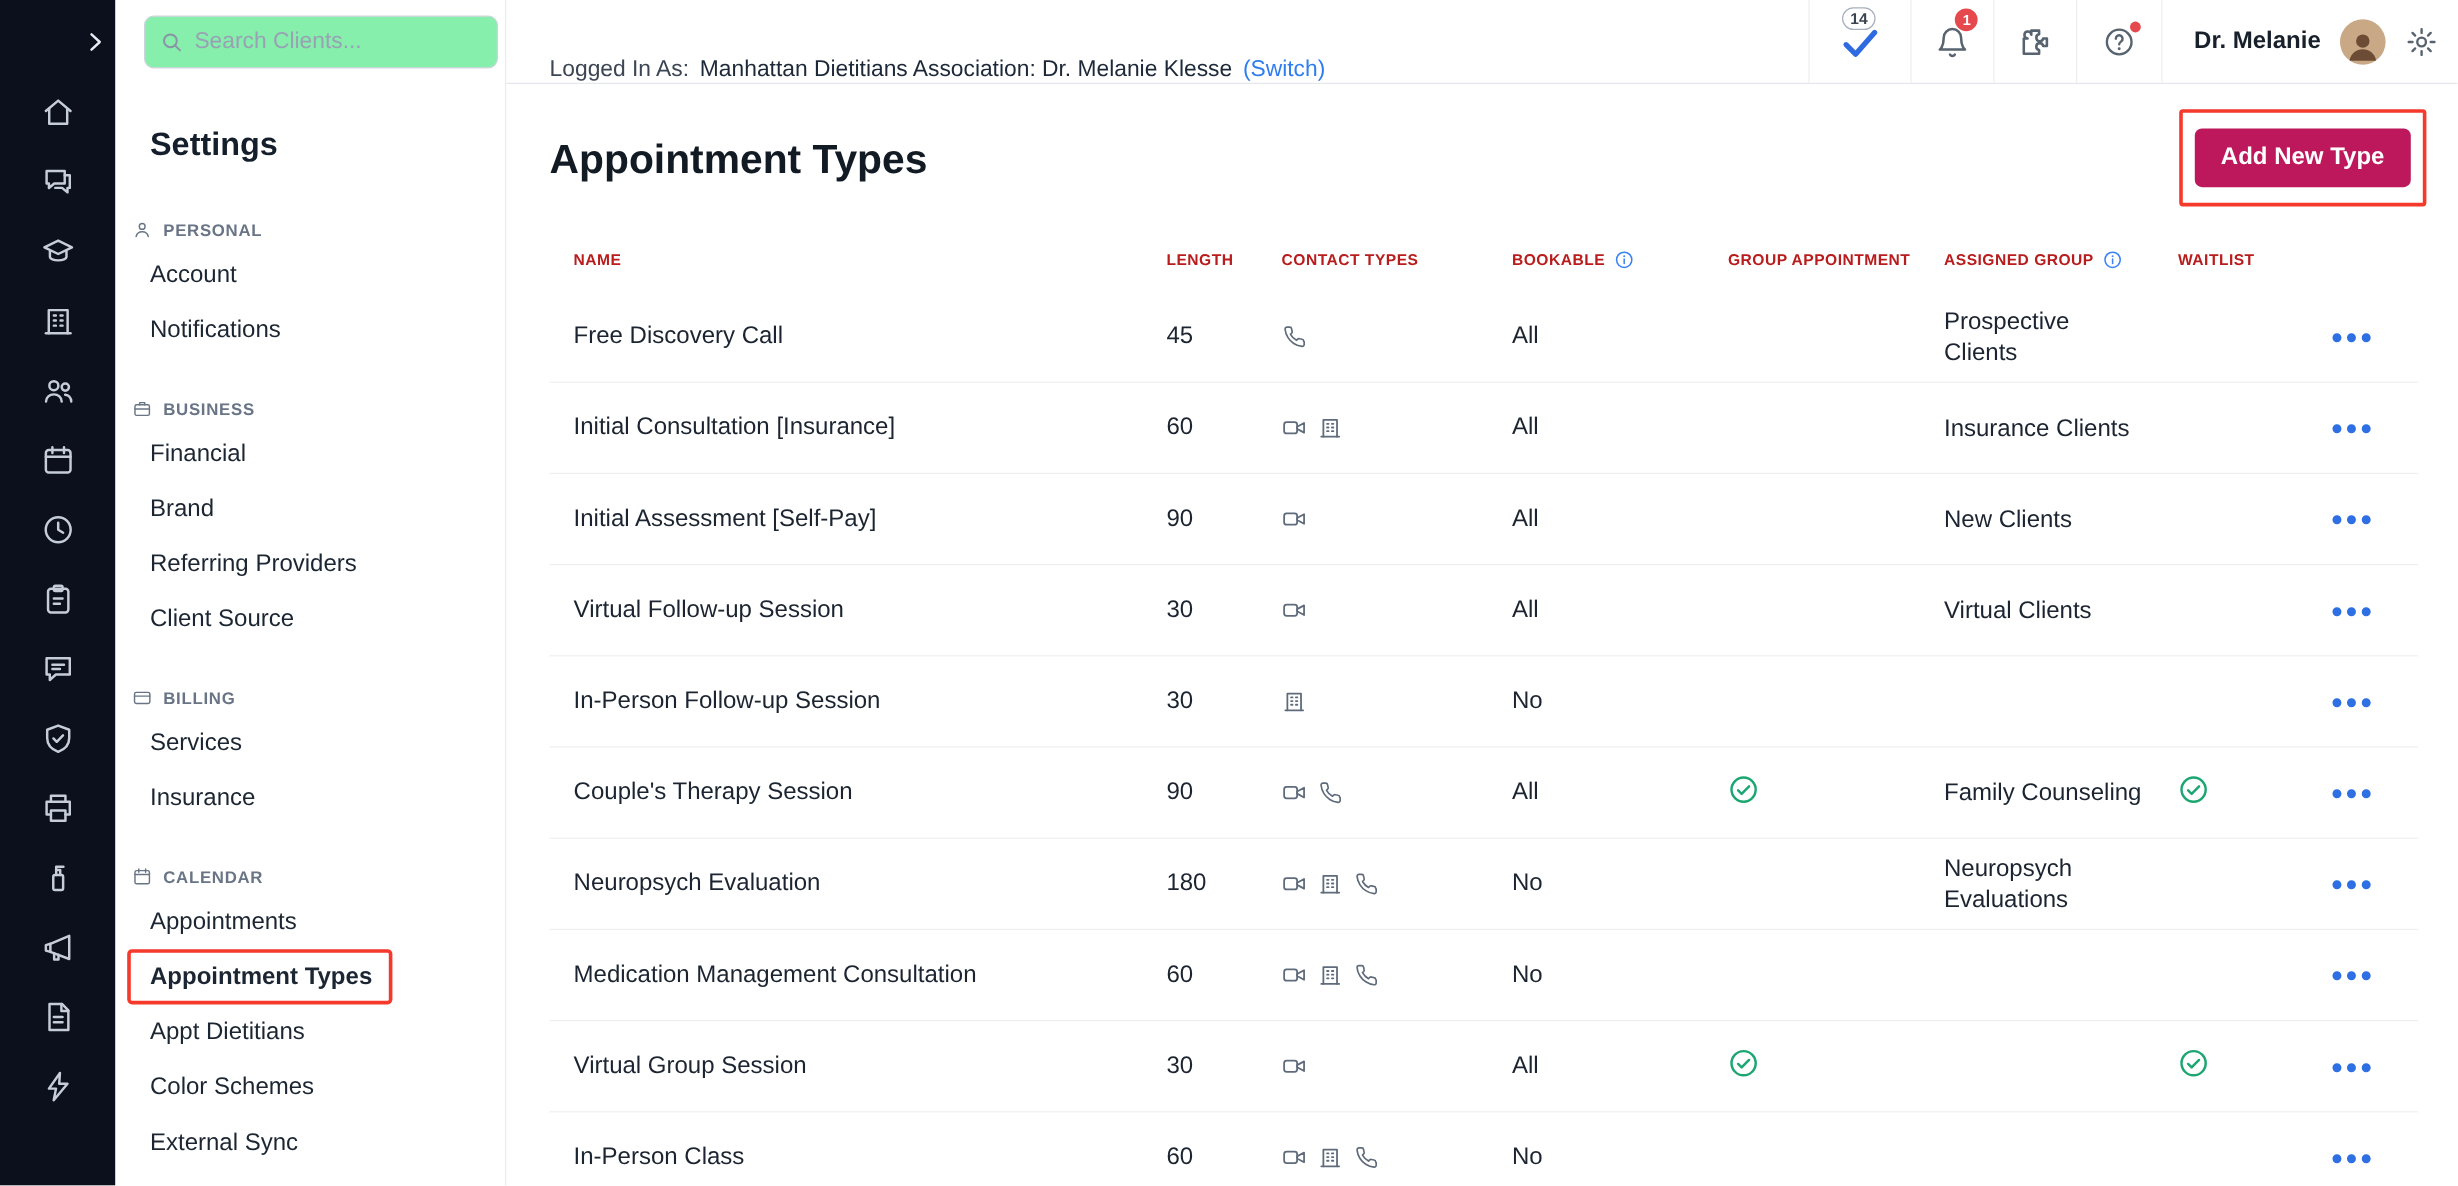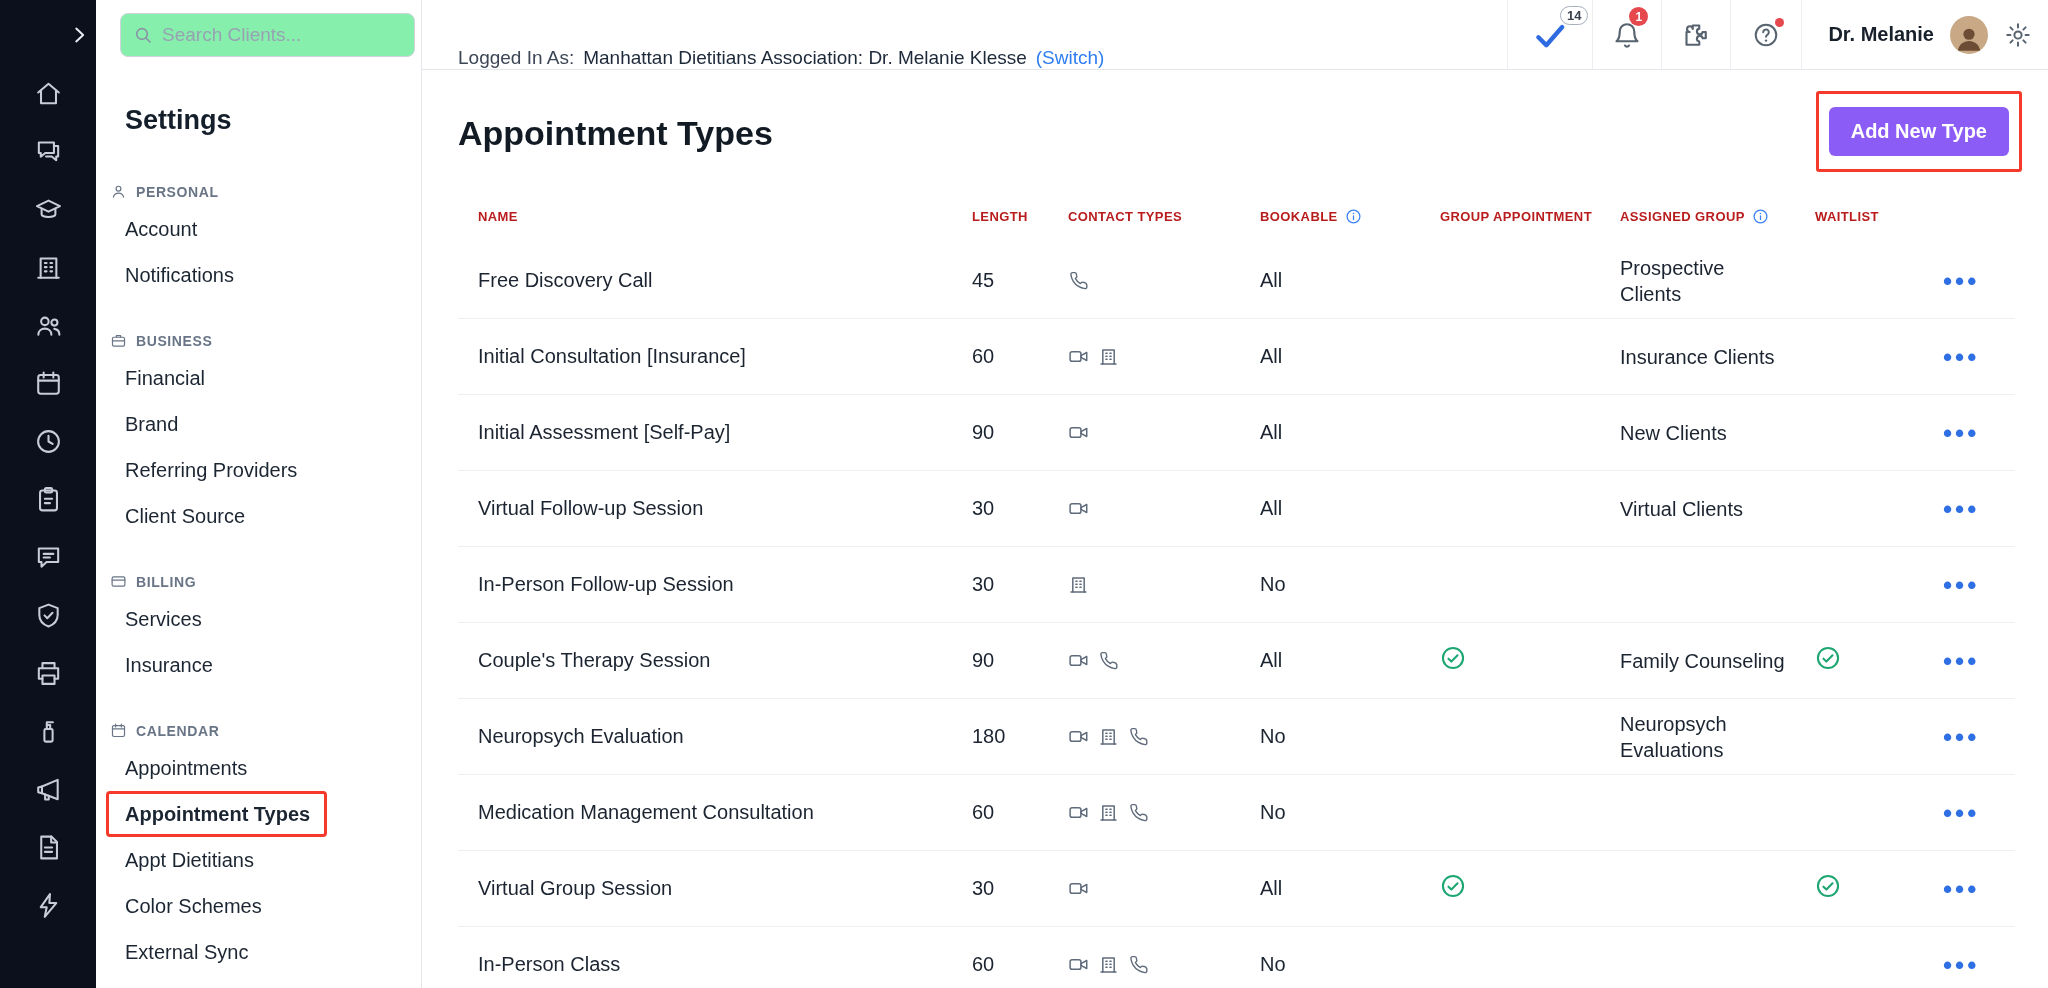--- a/index.html
+++ b/index.html
@@ -38,34 +38,34 @@
   .topbar{height:70px;flex-shrink:0;border-bottom:1px solid #e4e7ec;display:flex;align-items:stretch;background:#fff}
   .login-as{margin-left:36px;display:flex;align-items:flex-end;gap:9px;font-size:19px;white-space:nowrap}
   .li-label{color:#3c4654}
   .li-account{color:#1d2939}
   .switch-link{color:#2f7df0;text-decoration:none;cursor:pointer}
   .topbar-right{margin-left:auto;display:flex;align-items:stretch}
   .tb-cell{width:69px;display:flex;align-items:center;justify-content:center;border-left:1px solid #eceef2;position:relative;cursor:pointer}
   .tb-cell.w85{width:85px}
   .tb-cell.w71{width:71px}
   .blue{color:#2e6be0}.gray{color:#57636f}
-  .badge-pill{position:absolute;top:6px;right:4px;background:#fff;border:1px solid #a8b0bd;border-radius:10px;font-size:13px;font-weight:700;color:#39424e;padding:1px 6px;line-height:15px}
+  .badge-pill{position:absolute;top:6px;right:29px;background:#fff;border:1px solid #a8b0bd;border-radius:10px;font-size:13px;font-weight:700;color:#39424e;padding:1px 6px;line-height:15px}
   .badge-num{position:absolute;top:7px;right:13px;width:19px;height:19px;border-radius:50%;background:#e5484d;color:#fff;font-size:12px;font-weight:700;display:flex;align-items:center;justify-content:center}
   .rel{position:relative}
   .red-dot{position:absolute;top:-3px;right:-4px;width:9px;height:9px;background:#e5484d;border-radius:50%}
   .profile{display:flex;align-items:center;gap:16px;border-left:1px solid #eceef2;padding:0 16px 0 26px}
   .user-name{font-size:20px;font-weight:700;color:#17202b;cursor:pointer;white-space:nowrap}
   .avatar{width:38px;height:38px;border-radius:50%;background:#c9a886;overflow:hidden;display:flex;align-items:flex-end;justify-content:center;cursor:pointer;color:#6d4c35;flex-shrink:0}
   .avatar svg{width:32px;height:32px}
 
   
   .main{flex:1;position:relative;padding:0 33px 0 36px;overflow:hidden;background:#fff}
   .page-title{margin-top:44px;font-size:34px;font-weight:700;color:#121a24}
   .add-btn-box{position:absolute;top:21px;right:26px;border:3px solid #f5392b;border-radius:3px;padding:13px 10px}
-  .add-btn{background:#8b5cf6;color:#fff;border:none;border-radius:6px;font-size:20px;font-weight:600;padding:0 22px;height:49px;cursor:pointer;font-family:inherit;white-space:nowrap}
+  .add-btn{background:#be185d;color:#fff;border:none;border-radius:6px;font-size:20px;font-weight:600;padding:0 22px;height:49px;cursor:pointer;font-family:inherit;white-space:nowrap}
 
   .table{margin-top:36px}
   .t-head,.t-row{display:grid;grid-template-columns:497px 85px 210px 190px 180px 195px 110px 1fr;align-items:center}
   .t-head{height:54px;font-size:13px;font-weight:700;letter-spacing:.4px;color:#b91c1c}
   .th{display:flex;align-items:center;white-space:nowrap}
   .info-i{margin-left:7px;color:#3b82f6;cursor:pointer}
   .t-row{min-height:76px;border-bottom:1px solid #edeff2;font-size:20px;color:#1b2430}
   .t-head > :nth-child(1),.t-row > :nth-child(1){padding-left:20px}
   .t-head > :nth-child(2),.t-row > :nth-child(2){padding-left:17px}
   .t-head > :nth-child(3),.t-row > :nth-child(3){padding-left:28px}

